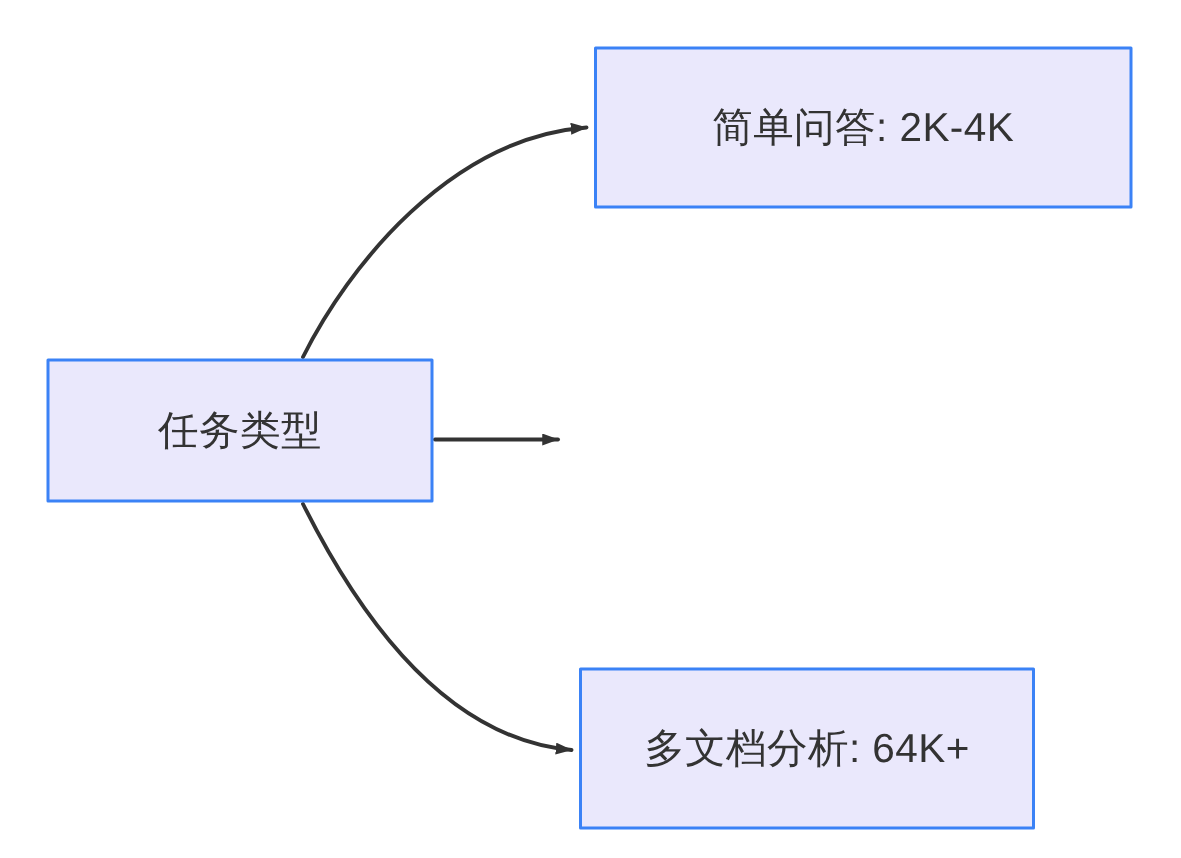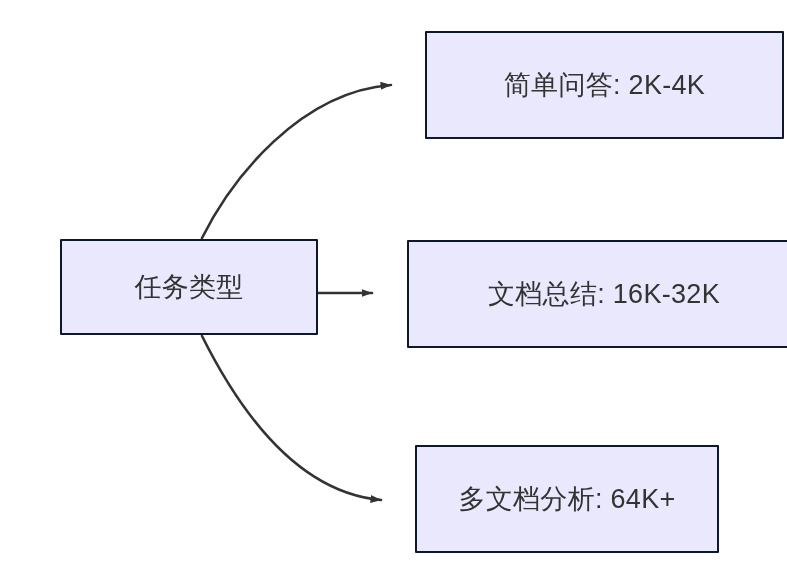--- a/index.html
+++ b/index.html
@@ -22,31 +22,30 @@
     left: 0;
     top: 0;
     width: 787px;
     height: 572px;
     pointer-events: none;
   }
   .node {
     position: absolute;
     box-sizing: border-box;
     background: #eae8fc;
-    border: 2px solid #0f172a;
+    border: 2px solid #3b82f6;
     border-radius: 1px;
     display: flex;
     align-items: center;
     justify-content: center;
     color: #333333;
     font-size: 27px;
     line-height: 1.2;
     letter-spacing: 0.3px;
     white-space: nowrap;
-    margin-left: 29px;
   }
   .node-label {
     display: block;
   }
   #node-root {
     left: 31px;
     top: 239px;
     width: 258px;
     height: 96px;
   }
@@ -89,21 +88,18 @@
   </svg>
 
   <div class="node" id="node-root">
     <span class="node-label">任务类型</span>
   </div>
 
   <div class="node" id="node-simple-qa">
     <span class="node-label">简单问答: 2K-4K</span>
   </div>
 
-  <div class="node" id="node-doc-summary">
-    <span class="node-label">文档总结: 16K-32K</span>
-  </div>
 
   <div class="node" id="node-multi-doc">
     <span class="node-label">多文档分析: 64K+</span>
   </div>
 
 </div>
 
 </body></html>

